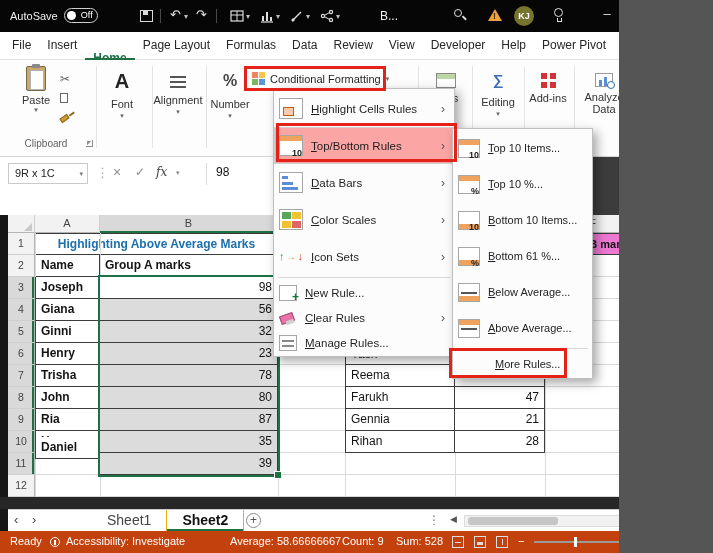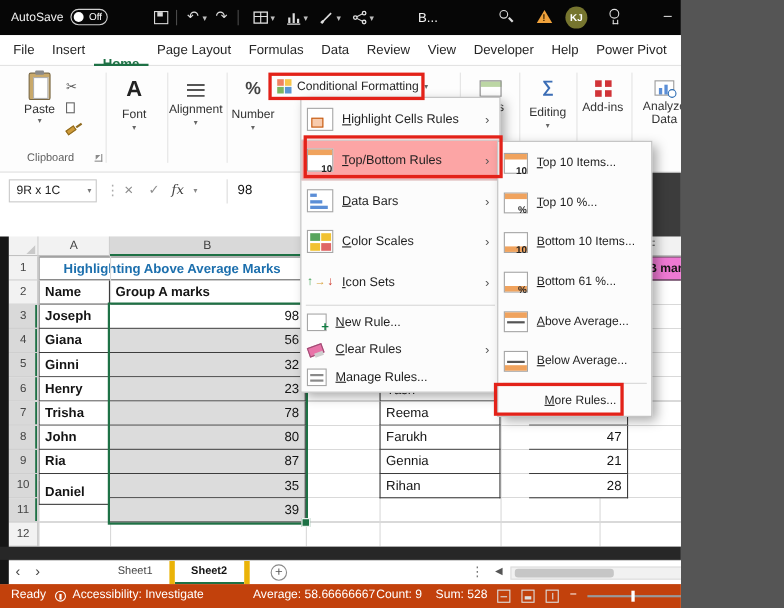--- a/index.html
+++ b/index.html
@@ -109,39 +109,39 @@
   .cellsbg{position:absolute;left:35px;top:0;width:667px;height:264px;
      background:repeating-linear-gradient(to bottom,#fff 0 21px,#d9d9d9 21px 22px);}
   .vline{position:absolute;top:0;width:1px;height:264px;background:#d9d9d9;}
   .cell{position:absolute;height:22px;font-size:12px;line-height:20px;background:#fff;padding:0 5px;
         white-space:nowrap;overflow:hidden;border-bottom:1px solid #3c3c3c;border-right:1px solid #3c3c3c;color:#141414;}
   .ca{left:35px;width:65px;border-left:1px solid #3c3c3c;font-weight:bold;}
   .cb{left:100px;width:178px;text-align:right;}
   .cb.selrange{background:#dcdcdc;}
   .cb.active{background:#fff;}
   .cd{left:345px;width:110px;border-left:1px solid #3c3c3c;}
-  .ce{left:481px;width:90px;text-align:right;}
+  .ce{left:455px;width:90px;text-align:right;}
   .first{border-top:1px solid #3c3c3c;}
   .cell-title{left:35px;top:0;width:243px;border:1px solid #3c3c3c;text-align:center;font-weight:700;color:#1c6fad;padding:0;}
   .cell-a2{left:35px;top:22px;width:65px;font-weight:700;border-left:1px solid #3c3c3c;}
   .cell-b2{left:100px;top:22px;width:178px;font-weight:700;text-align:left;}
   .cell-f1{left:545px;top:0;width:96px;border:1px solid #3c3c3c;background:#ee79d3;text-align:center;font-weight:700;font-size:11px;padding:0;}
   .selborder{position:absolute;left:98px;top:42px;width:182px;height:202px;border:2px solid #1e7145;z-index:3;pointer-events:none;}
   .selborder::after{content:"";position:absolute;right:-4px;bottom:-4px;width:6px;height:6px;background:#1e7145;border:1px solid #fff;}
   .vscroll{position:absolute;left:702px;top:233px;width:11px;height:264px;background:#f4f4f4;border-left:1px solid #d6d6d6;z-index:2;}
   .vthumb{position:absolute;left:2px;top:2px;width:6px;height:72px;background:#cdcdcd;border-radius:3px;}
   .leftstrip{position:absolute;left:0;top:215px;width:8px;height:316px;background:#161616;z-index:6;}
   .bottomstrip{position:absolute;left:0;top:497px;width:713px;height:12px;background:#272727;z-index:6;}
 
   
   .sheetrow{position:absolute;left:0;top:509px;width:713px;height:22px;background:#fff;border-top:1px solid #cfcfcf;}
   .sheetrow .abs{position:absolute;}
   .navarrow{font-size:13px;color:#444;top:2px;}
   .stablist{position:absolute;left:92px;top:0;height:21px;display:flex;}
-  .stab{padding:0 15px;line-height:20px;font-size:10px;color:#444;border-right:5px solid #eab308;}
+  .stab{padding:0 15px;line-height:20px;font-size:14px;color:#444;border-right:1px solid #eab308;}
   .stab.active{font-weight:700;color:#111;box-shadow:inset 0 -2px 0 #1e7145;background:#fff;}
   .addsheet{top:3px;width:15px;height:15px;border:1px solid #8a8a8a;border-radius:50%;color:#555;font-size:12px;
             line-height:13px;text-align:center;}
   .tabdots{top:3px;color:#777;font-size:12px;}
   .hscroll{position:absolute;left:464px;top:5px;width:230px;height:12px;background:#f1f1f1;border:1px solid #dcdcdc;}
   .hthumb{position:absolute;left:3px;top:1px;width:90px;height:8px;background:#c6c6c6;border-radius:3px;}
   .htri{top:4px;font-size:9px;color:#555;}
 
   
   .statusbar{position:absolute;left:0;top:531px;width:713px;height:22px;background:#c2410c;color:#fff;font-size:11px;}
@@ -537,26 +537,26 @@
         </div>
         <div class="smitem">
           <div class="smi bottom" data-glyph="10"></div>
           <div class="mlabel">Bottom 10 Items...</div>
         </div>
         <div class="smitem">
           <div class="smi bottom" data-glyph="%"></div>
           <div class="mlabel">Bottom 61 %...</div>
         </div>
         <div class="smitem">
+          <div class="smi avg-bottom"></div>
+          <div class="mlabel">Below Average...</div>
+        </div>
+        <div class="smitem">
           <div class="smi avg-top"></div>
           <div class="mlabel">Above Average...</div>
-        </div>
-        <div class="smitem">
-          <div class="smi avg-bottom"></div>
-          <div class="mlabel">Below Average...</div>
         </div>
         <div class="msep"></div>
         <div class="smitem sm">
           <div class="mlabel">More Rules...</div>
         </div>
       </div>
   </div>
 
   <div class="redbox rb1"></div>
   <div class="redbox rb2"></div>

